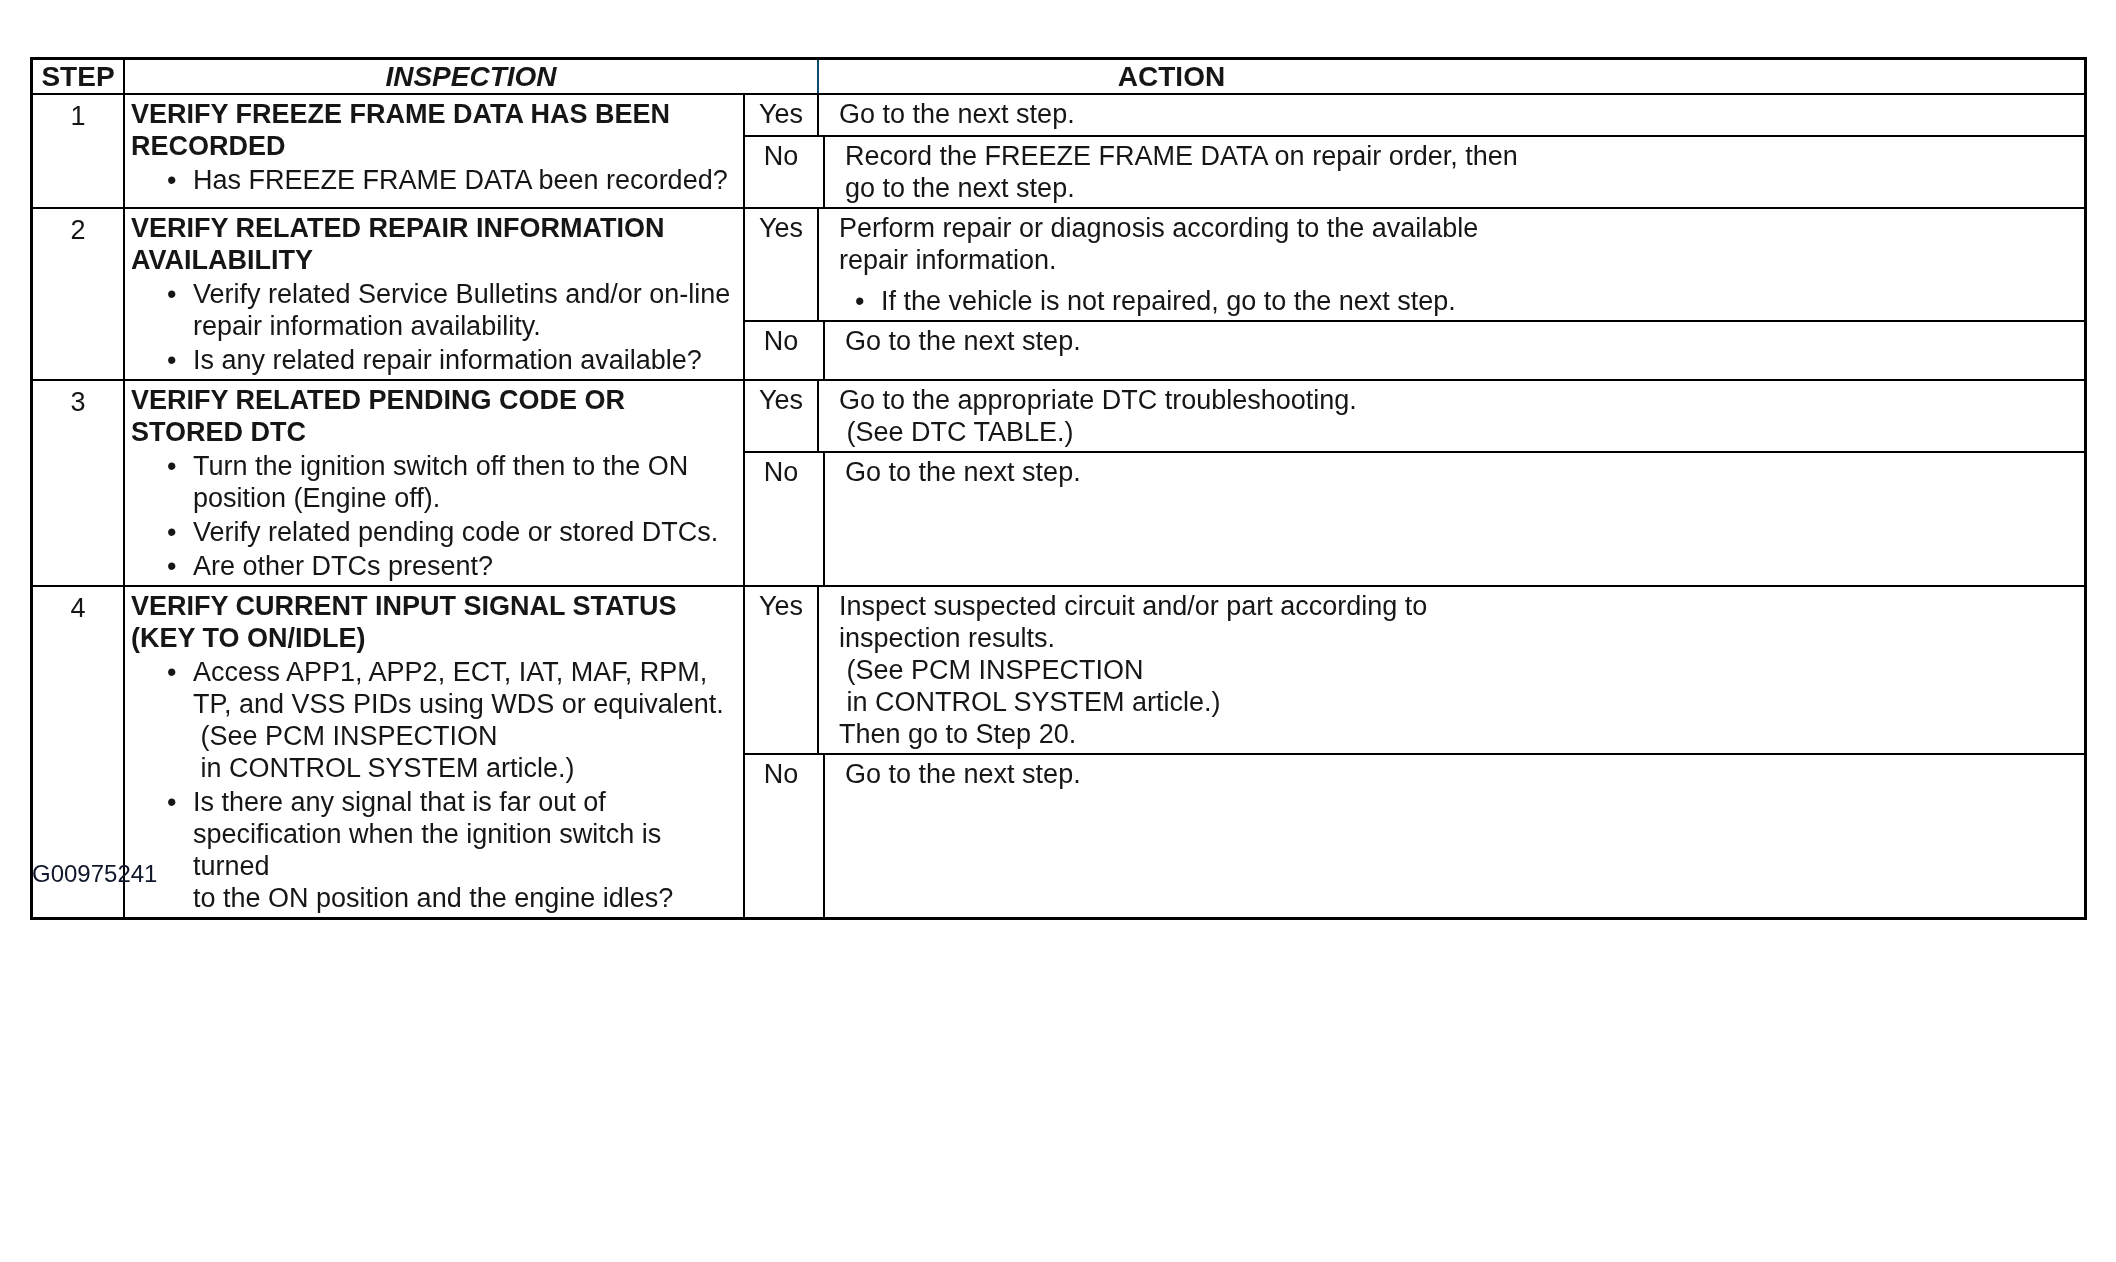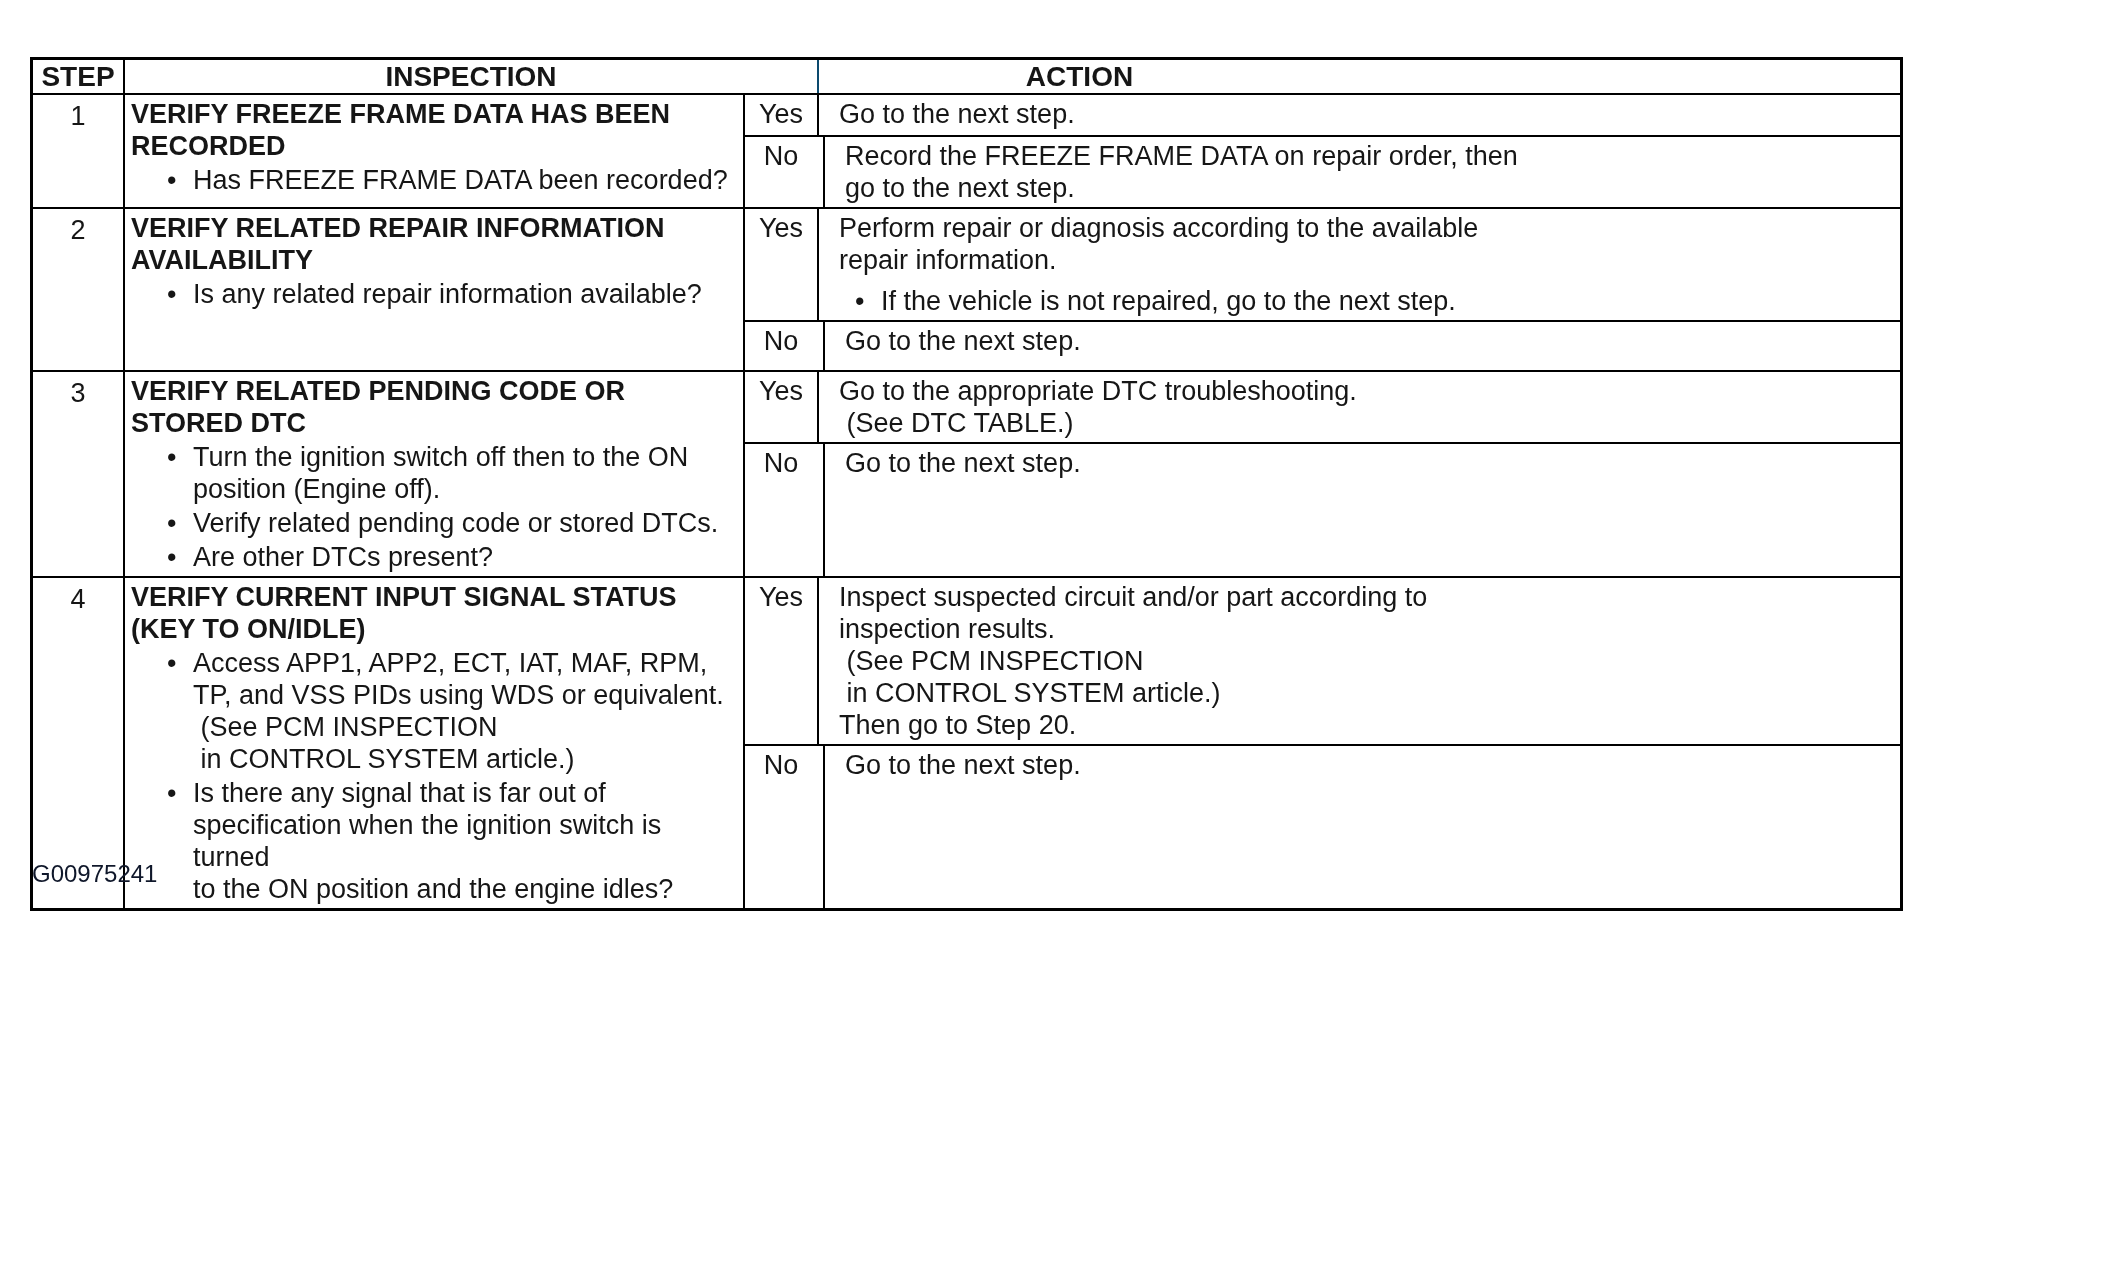--- a/index.html
+++ b/index.html
@@ -11,38 +11,38 @@
     background: #ffffff;
     font-family: "Liberation Sans", "DejaVu Sans", sans-serif;
     color: #161616;
     font-size: 27px;
     line-height: 32px;
   }
   .diag-table {
     position: absolute;
     left: 30px;
     top: 57px;
-    width: 1873px;
+    width: 2057px;
     border: 3px solid #000;
   }
   .row { display: flex; }
   .header-row {
     height: 33px;
     font-weight: bold;
     font-size: 28px;
   }
   .header-cell {
     display: flex;
     align-items: center;
     justify-content: center;
     height: 100%;
     text-align: center;
   }
   .hc-step { flex: 0 0 90px; }
-  .hc-inspection { flex: 0 0 694px; border-left: 2px solid #000; }
+  .hc-inspection { flex: 0 0 694px; border-left: 2px solid #000; font-style: italic; }
   .hc-action { flex: 1 1 auto; border-left: 2px solid #0c4a6e; padding-right: 560px; }
 
   .body-row { border-top: 2px solid #000; }
   .h-r1 { min-height: 108px; }
   .h-r2 { min-height: 163px; }
   .h-r3 { min-height: 191px; }
   .h-r4 { min-height: 280px; }
 
   .step-cell {
     flex: 0 0 90px;
@@ -139,20 +139,25 @@
       </div>
     </div>
 
     <div class="row body-row h-r2">
       <div class="step-cell">2</div>
       <div class="inspection-cell">
         <div class="insp-title">VERIFY RELATED REPAIR INFORMATION
 AVAILABILITY</div>
         <div class="bullet">
           <span class="marker"></span>
+          <span class="btext">Verify related Service Bulletins and/or on-line
+repair information availability.</span>
+        </div>
+        <div class="bullet">
+          <span class="marker"></span>
           <span class="btext">Is any related repair information available?</span>
         </div>
       </div>
       <div class="action-block">
         <div class="action-subrow yes-r2">
           <div class="yesno-cell">Yes</div>
           <div class="action-cell">
             <div class="atext">Perform repair or diagnosis according to the available
 repair information.</div>
             <div class="action-bullet">

